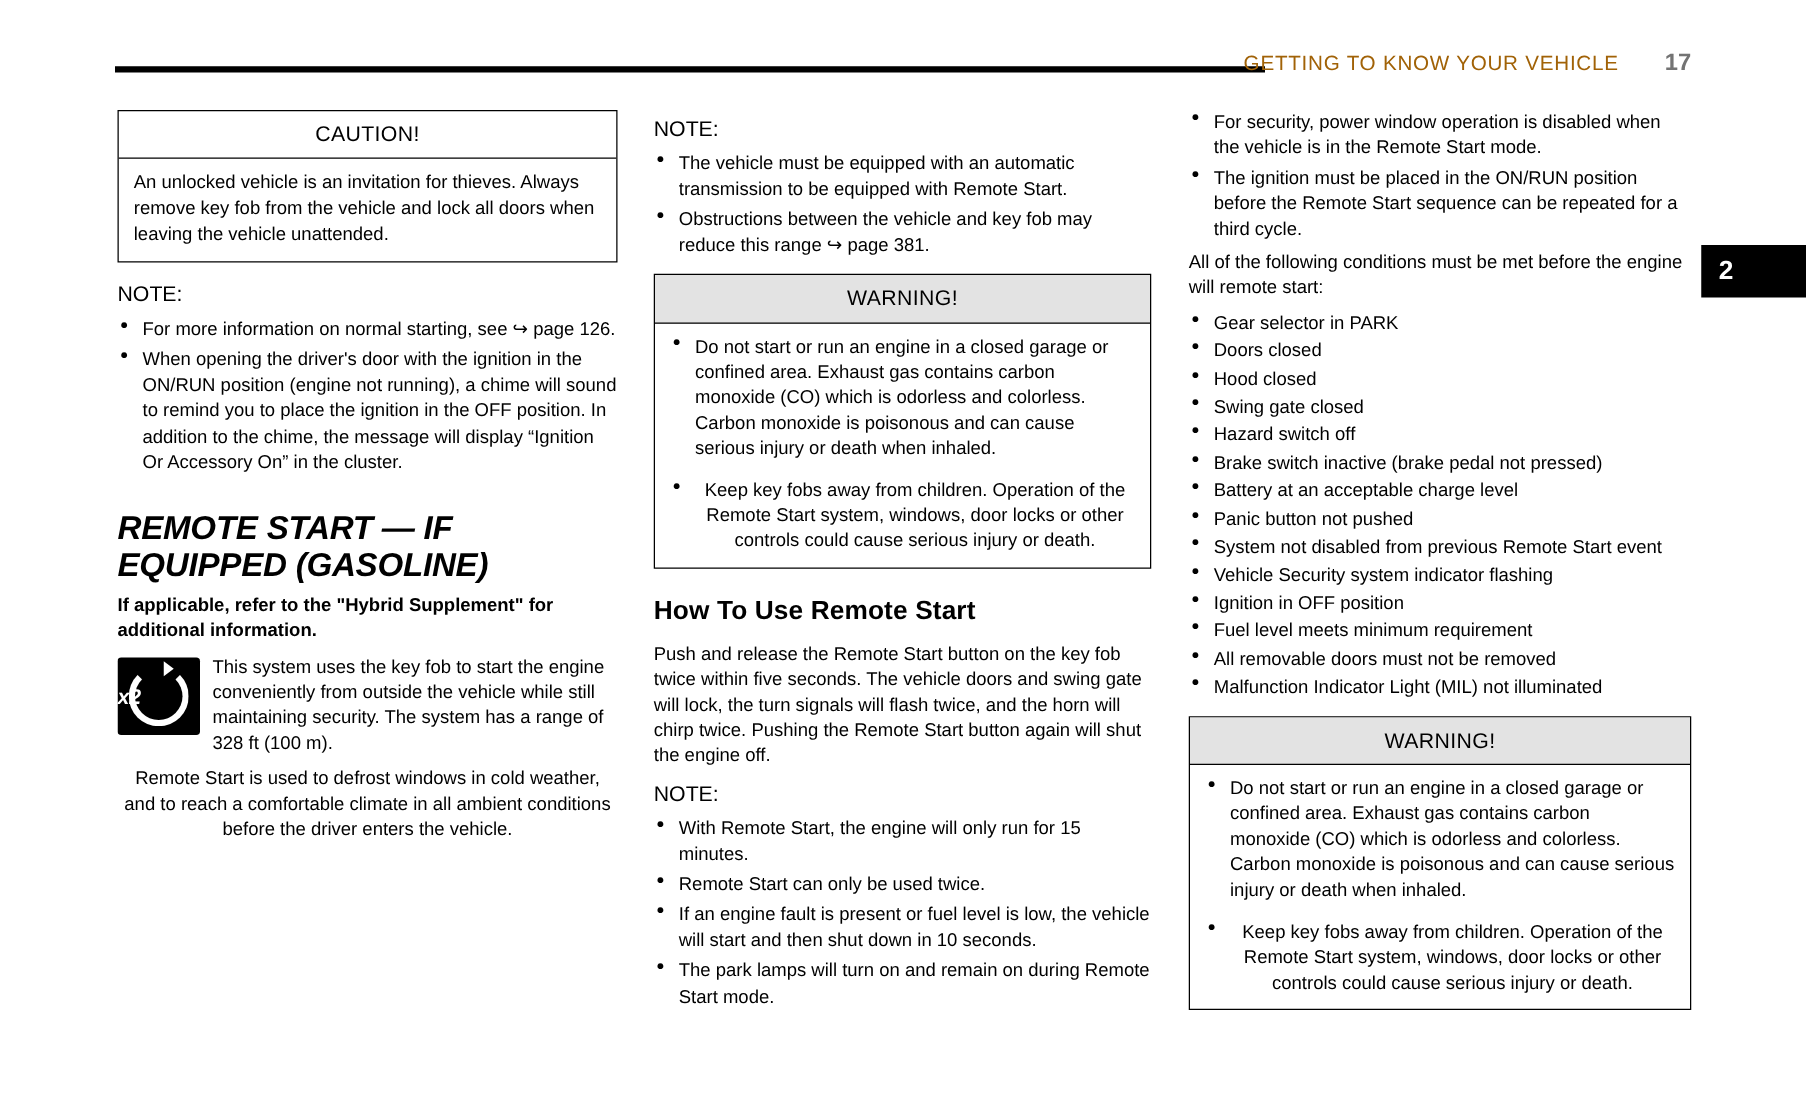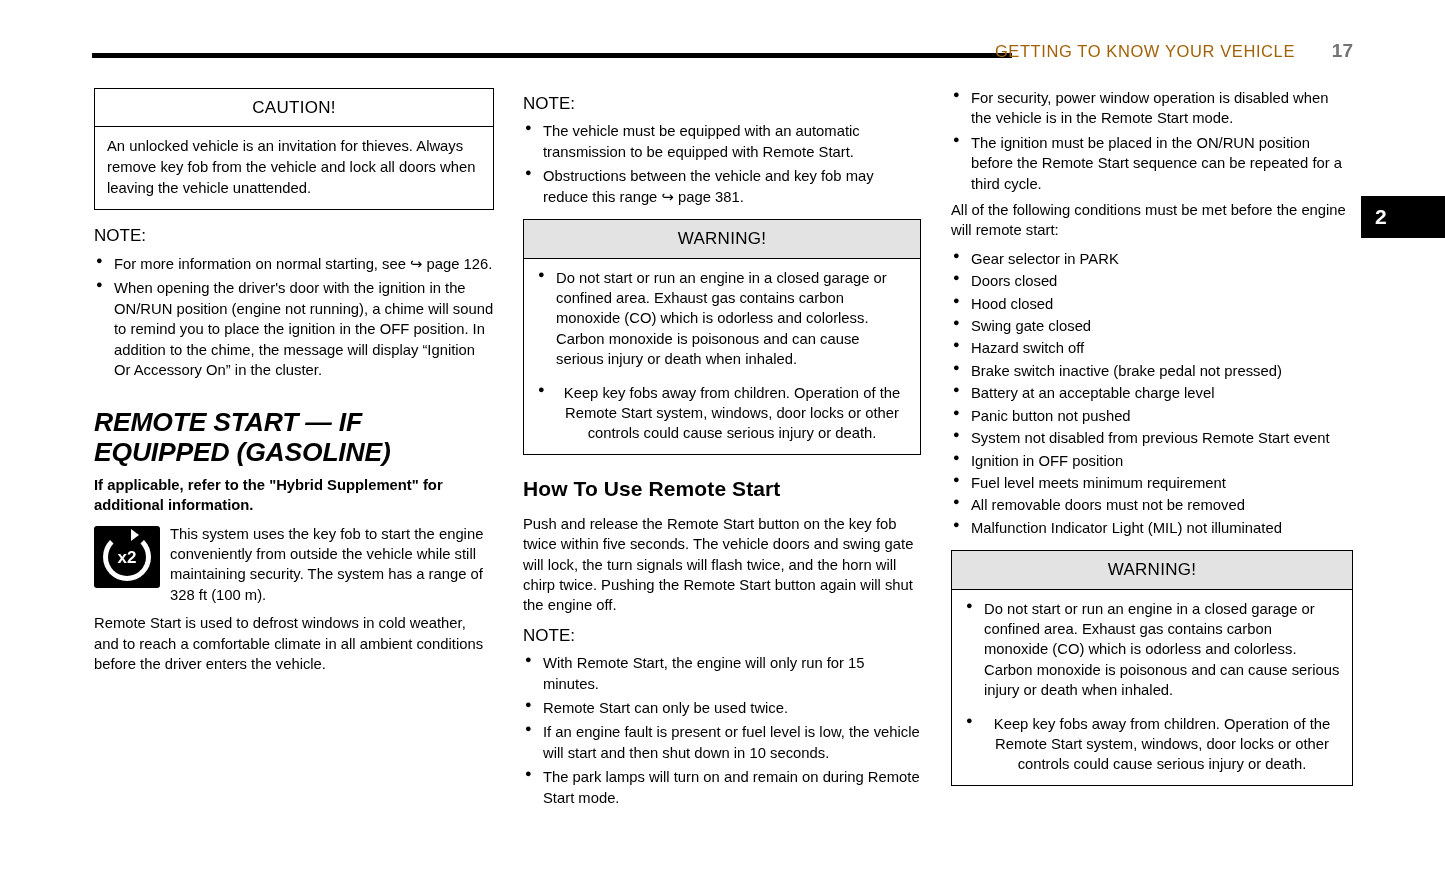--- a/index.html
+++ b/index.html
@@ -144,21 +144,21 @@
     margin: 20px 0 10px 0;
     letter-spacing: 0.1px;
   }
   .bold-intro {
     font-weight: bold;
     font-size: 14.8px;
     line-height: 1.35;
     margin: 0 0 8px 0;
   }
   p.body { margin: 0 0 8px 0; }
-  p.body:last-child { margin-bottom: 0; }
+  p.body:last-child { margin-bottom: 0; text-align: center; }
 
   
   .icon-para {
     margin: 0 0 8px 0;
     overflow: hidden;
   }
   .x2-icon {
     float: left;
     width: 66px;
     height: 62px;
@@ -179,24 +179,25 @@
     position: absolute;
     left: 37px; top: 3px;
     width: 0; height: 0;
     border-left: 8px solid #fff;
     border-top: 6px solid transparent;
     border-bottom: 6px solid transparent;
   }
   .x2-icon .lbl {
     position: absolute;
     left: 0; right: 0; top: 20px;
-    text-align: center;
+    text-align: left;
     color: #fff;
     font-size: 17px;
     font-weight: bold;
+    font-style: italic;
   }
 </style>
 </head>
 <body>
 
 <div class="page">
 
   <div class="header">
     <div class="header-rule"></div>
     <div class="header-title">GETTING TO KNOW YOUR VEHICLE</div>
@@ -278,20 +279,21 @@
     <ul class="bul tight">
       <li>Gear selector in PARK</li>
       <li>Doors closed</li>
       <li>Hood closed</li>
       <li>Swing gate closed</li>
       <li>Hazard switch off</li>
       <li>Brake switch inactive (brake pedal not pressed)</li>
       <li>Battery at an acceptable charge level</li>
       <li>Panic button not pushed</li>
       <li>System not disabled from previous Remote Start event</li>
+      <li>Vehicle Security system indicator flashing</li>
       <li>Ignition in OFF position</li>
       <li>Fuel level meets minimum requirement</li>
       <li>All removable doors must not be removed</li>
       <li>Malfunction Indicator Light (MIL) not illuminated</li>
     </ul>
 
     <div class="box" style="margin-top:12px;">
       <div class="box-title shaded">WARNING!</div>
       <div class="box-body">
         <ul class="bul box-list">

